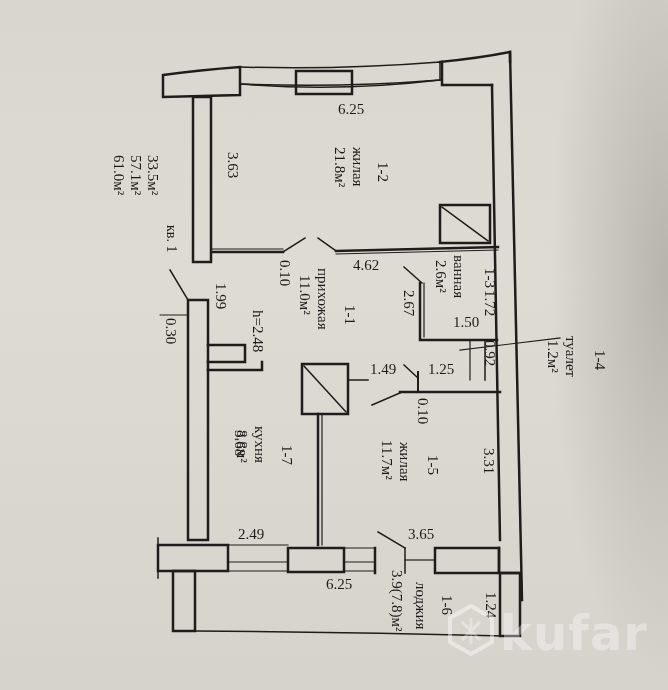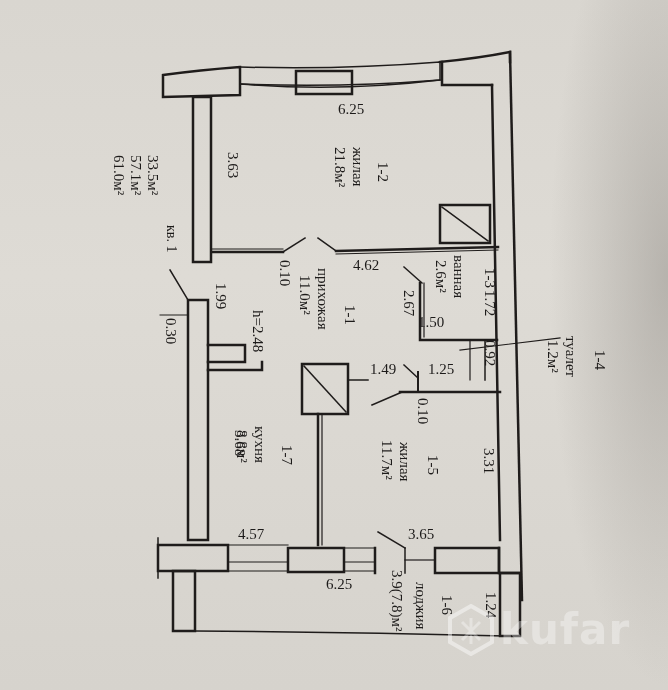--- a/index.html
+++ b/index.html
@@ -17,21 +17,21 @@
   }
   svg.plan { position:absolute; left:0; top:0; }
   .lbl {
     position:absolute; white-space:nowrap; font-size:15px; line-height:1;
     transform-origin: 0 0;
   }
   .rot { transform: rotate(90deg); }
   .watermark {
     position:absolute; left:450px; top:610px;
     font-family:"DejaVu Sans", sans-serif; font-weight:bold;
-    font-size:42px; color:rgba(255,255,255,0.35);
+    font-size:48px; color:rgba(255,255,255,0.35);
     letter-spacing:1px;
   }
   .wm-icon {
     position:absolute; left:448px; top:604px; width:46px; height:52px;
   }
 </style>
 </head>
 <body>
 
 <div class="shade"></div>
@@ -113,29 +113,29 @@
 <div class="lbl rot" style="left:178px;top:225px;font-size:14px;">кв. 1</div>
 
 <div class="lbl" style="left:338px;top:102px;">6.25</div>
 <div class="lbl rot" style="left:240px;top:152px;">3.63</div>
 <div class="lbl" style="left:333px;top:258px;margin-left:20px;">4.62</div>
 <div class="lbl rot" style="left:292px;top:260px;">0.10</div>
 <div class="lbl rot" style="left:228px;top:283px;">1.99</div>
 <div class="lbl rot" style="left:178px;top:318px;">0.30</div>
 <div class="lbl rot" style="left:265px;top:310px;">h=2.48</div>
 <div class="lbl rot" style="left:416px;top:290px;">2.67</div>
-<div class="lbl" style="left:418px;top:315px;">1.50</div>
+<div class="lbl" style="left:453px;top:315px;">1.50</div>
 <div class="lbl rot" style="left:497px;top:290px;">1.72</div>
 <div class="lbl rot" style="left:497px;top:340px;">0.92</div>
 <div class="lbl" style="left:428px;top:362px;">1.25</div>
 <div class="lbl" style="left:370px;top:362px;">1.49</div>
 <div class="lbl rot" style="left:430px;top:398px;">0.10</div>
 <div class="lbl rot" style="left:496px;top:448px;">3.31</div>
 <div class="lbl rot" style="left:247px;top:430px;">3.68</div>
-<div class="lbl" style="left:238px;top:527px;">4.57</div>
+<div class="lbl" style="left:238px;top:527px;">2.49</div>
 <div class="lbl" style="left:408px;top:527px;">3.65</div>
 <div class="lbl" style="left:326px;top:577px;">6.25</div>
 <div class="lbl rot" style="left:498px;top:592px;">1.24</div>
 
 <div class="lbl rot" style="left:390px;top:162px;">1-2</div>
 <div class="lbl rot" style="left:365px;top:147px;">жилая</div>
 <div class="lbl rot" style="left:347px;top:147px;">21.8м²</div>
 
 <div class="lbl rot" style="left:357px;top:305px;">1-1</div>
 <div class="lbl rot" style="left:330px;top:268px;">прихожая</div>

